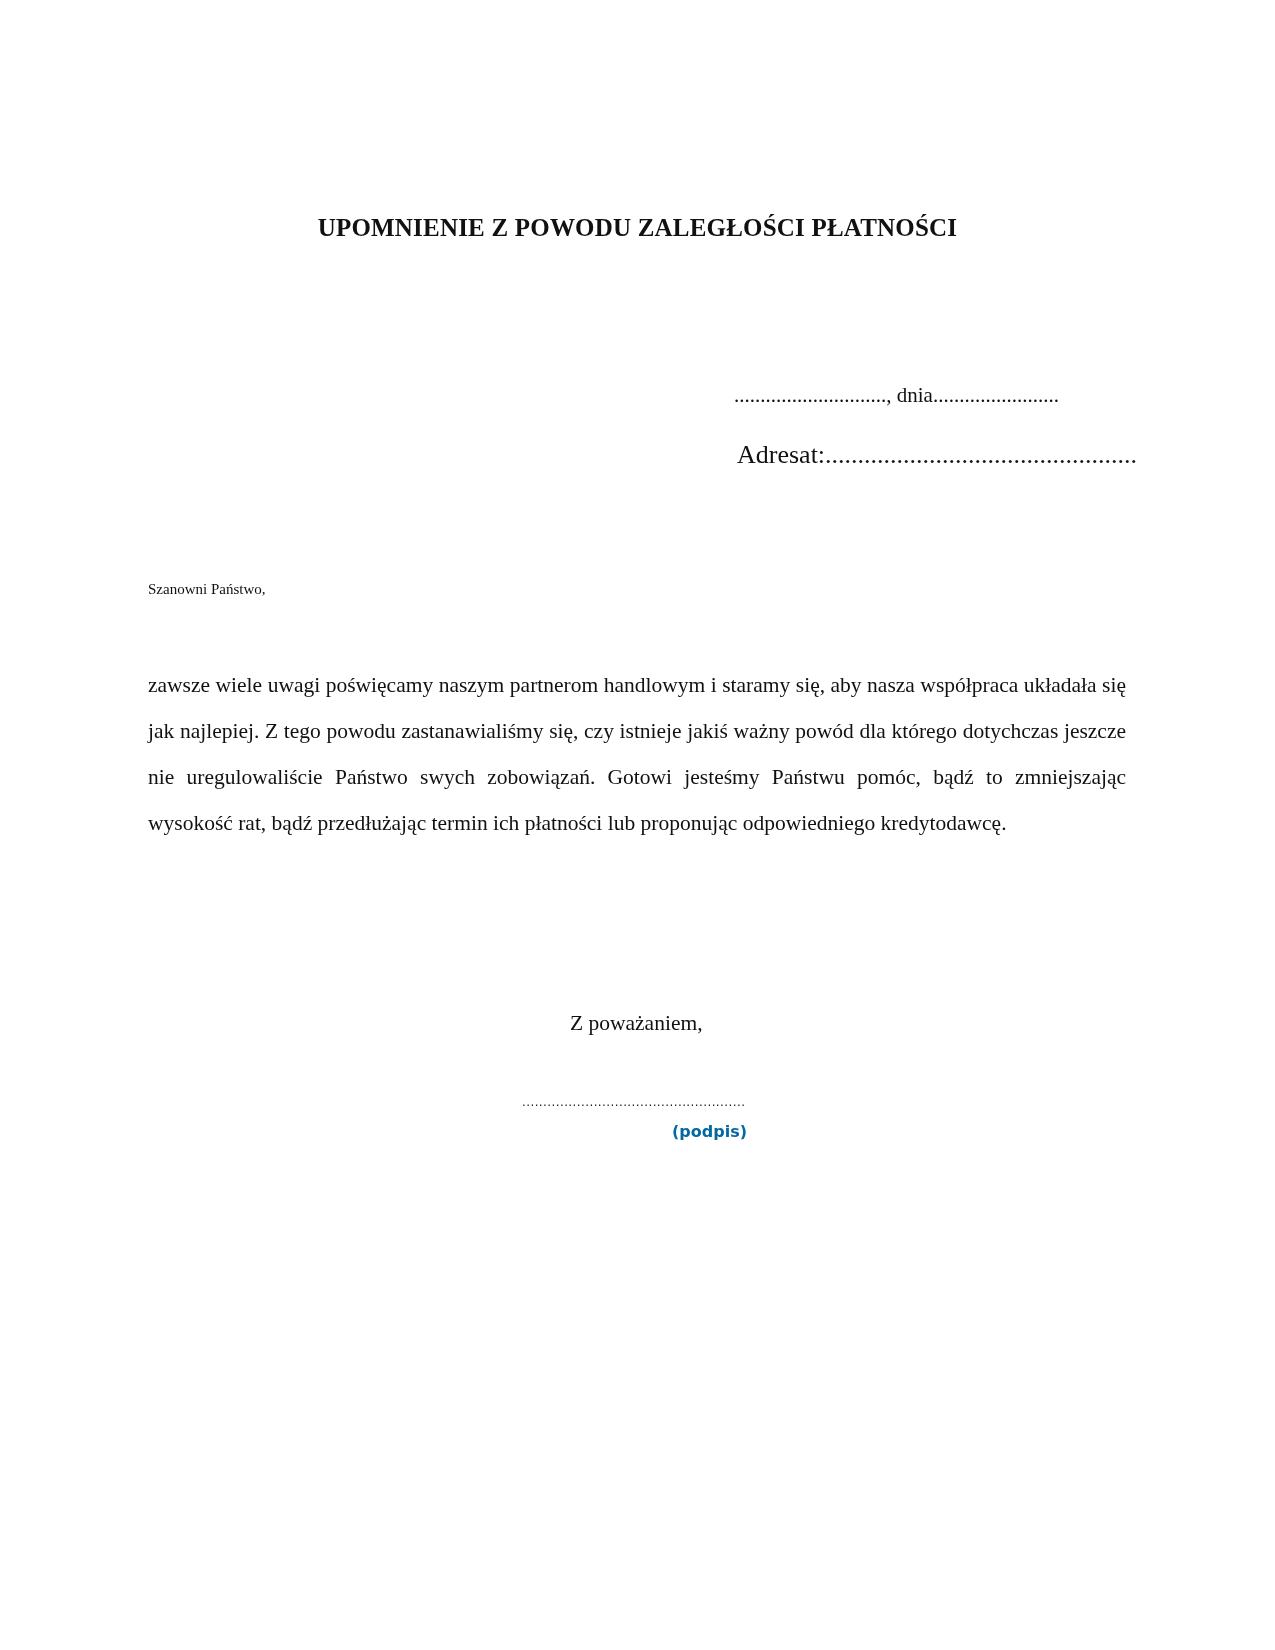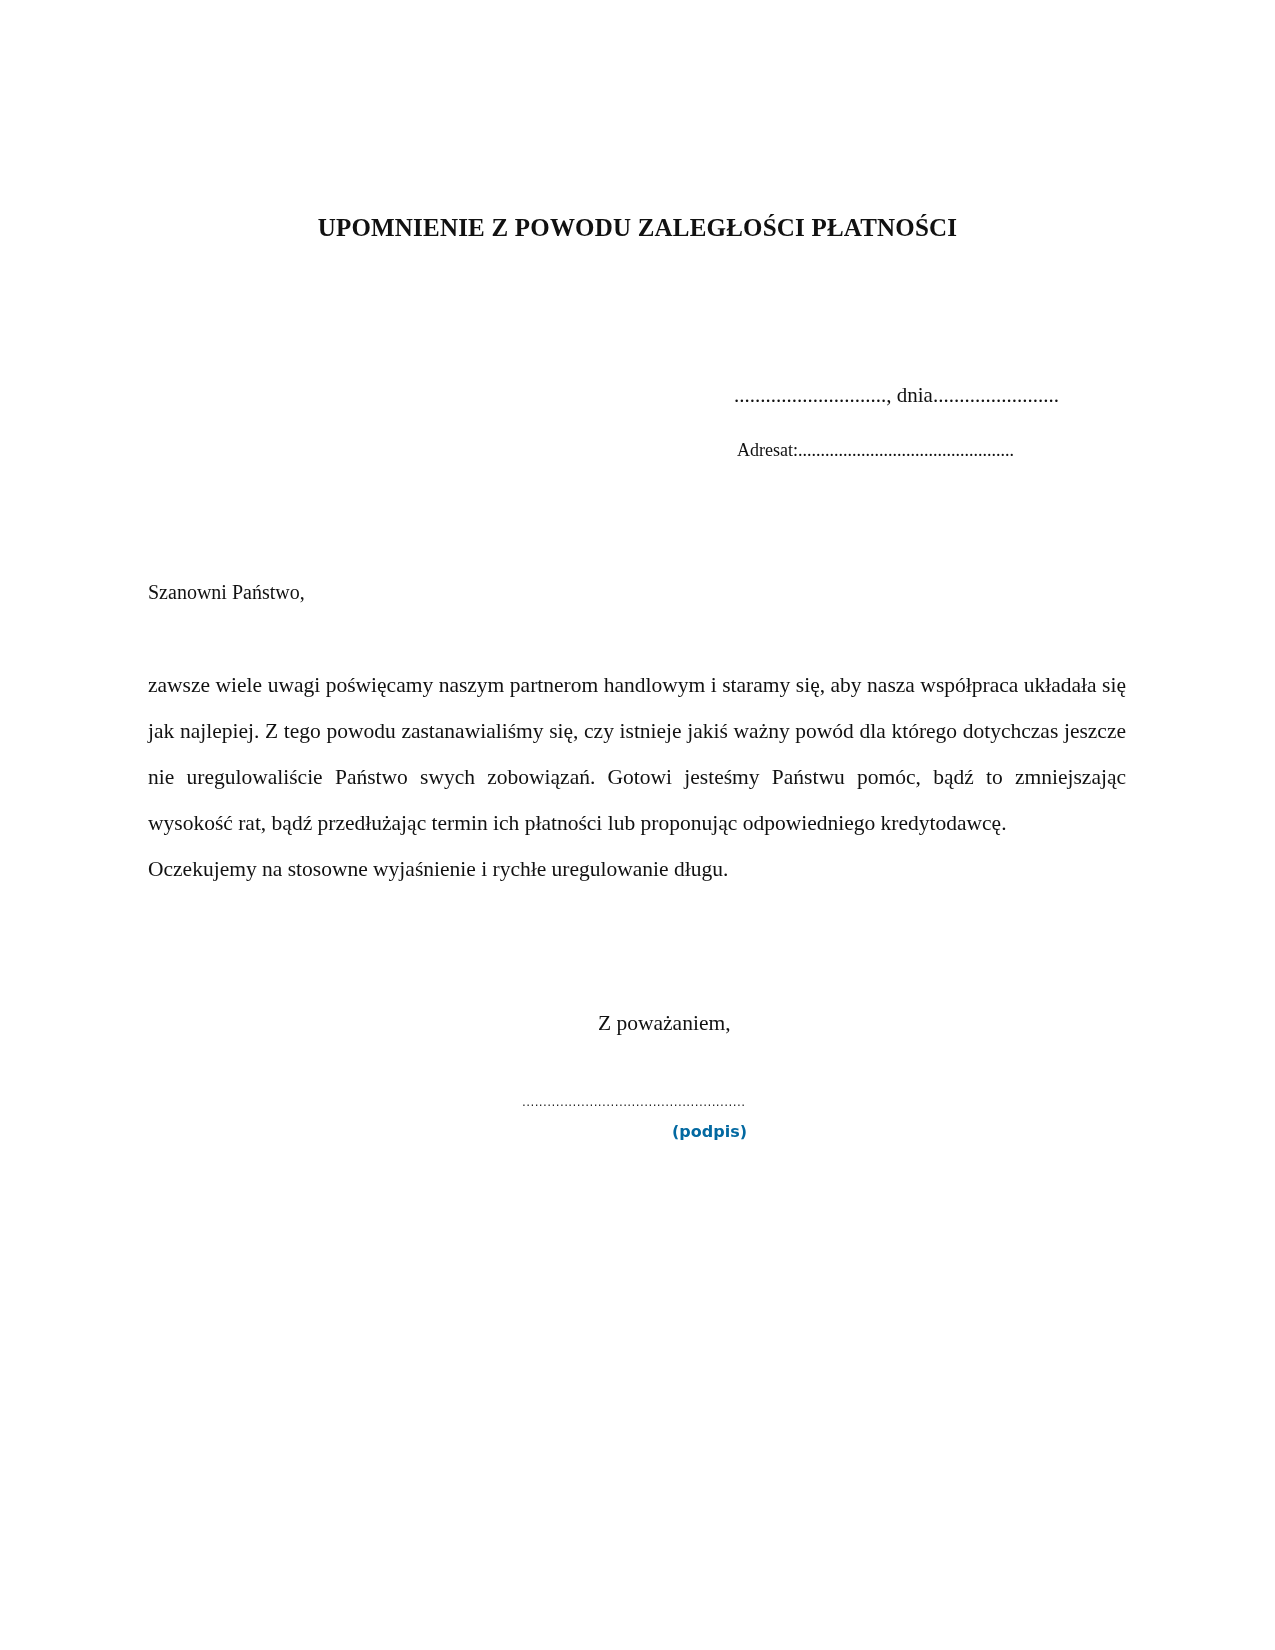--- a/index.html
+++ b/index.html
@@ -39,47 +39,47 @@
     position: absolute;
     top: 341px;
     left: 734px;
     font-size: 21px;
     white-space: nowrap;
   }
   .addressee {
     position: absolute;
     top: 398px;
     left: 737px;
-    font-size: 18px;
+    font-size: 26px;
     white-space: nowrap;
   }
   .greeting {
     position: absolute;
     top: 539px;
     left: 148px;
-    font-size: 20px;
+    font-size: 15px;
     white-space: nowrap;
   }
   .body-text {
     position: absolute;
     top: 620px;
     left: 148px;
     width: 978px;
     font-size: 21.5px;
     line-height: 46px;
   }
   .body-para {
     margin: 0;
     text-align: justify;
     text-align-last: left;
   }
   .closing {
     position: absolute;
     top: 969px;
-    left: 598px;
+    left: 570px;
     font-size: 21.5px;
     white-space: nowrap;
   }
   .sig-line {
     position: absolute;
     top: 1053px;
     left: 522px;
     font-family: "DejaVu Sans", sans-serif;
     font-size: 12px;
     letter-spacing: 0.4px;
@@ -105,21 +105,20 @@
   <div class="title">UPOMNIENIE Z POWODU ZALEGŁOŚCI PŁATNOŚCI</div>
 
   <div class="place-date">............................., dnia........................</div>
 
   <div class="addressee">Adresat:................................................</div>
 
   <div class="greeting">Szanowni Państwo,</div>
 
   <div class="body-text">
     <p class="body-para">zawsze wiele uwagi poświęcamy naszym partnerom handlowym i staramy się, aby nasza współpraca układała się jak najlepiej. Z tego powodu zastanawialiśmy się, czy istnieje jakiś ważny powód dla którego dotychczas jeszcze nie uregulowaliście Państwo swych zobowiązań. Gotowi jesteśmy Państwu pomóc, bądź to zmniejszając wysokość rat, bądź przedłużając termin ich płatności lub proponując odpowiedniego kredytodawcę.</p>
-    <p class="body-para">Oczekujemy na stosowne wyjaśnienie i rychłe uregulowanie długu.</p>
   </div>
 
   <div class="closing">Z poważaniem,</div>
 
   <div class="sig-line">.....................................................</div>
 
   <div class="sig-label">(podpis)</div>
 
 </div>
 

